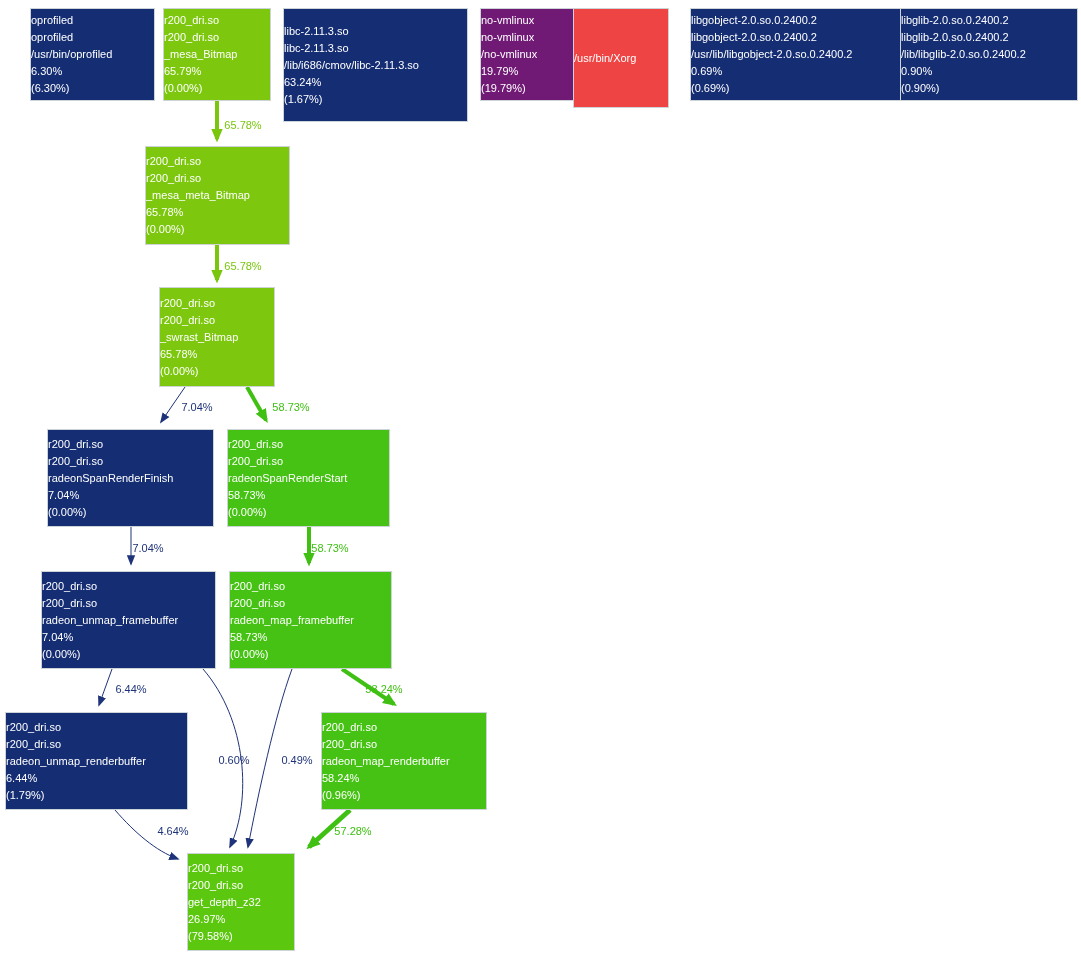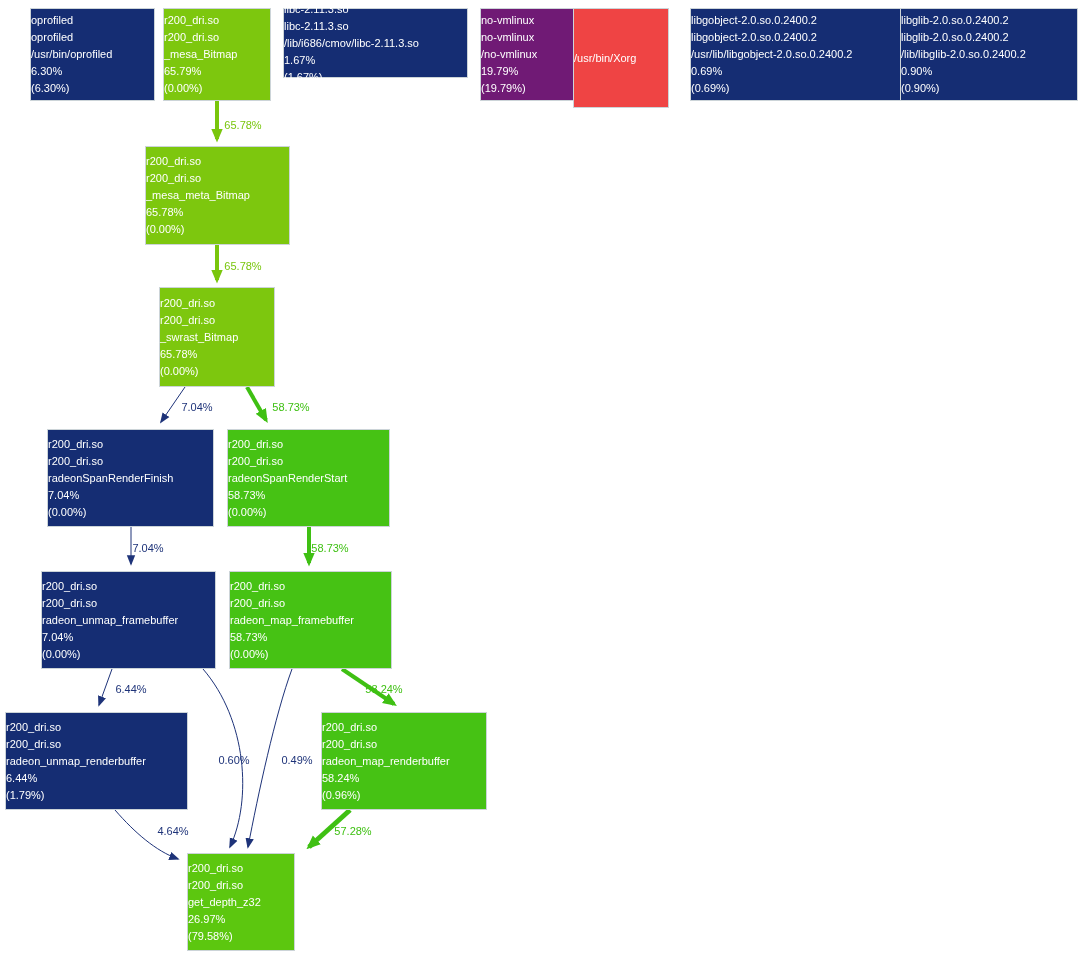--- a/index.html
+++ b/index.html
@@ -65,25 +65,25 @@
   </div>
 
   <div class="node" style="left: 163px; top: 8px; width: 108px; height: 93px; background-color: rgb(125, 199, 14); border-color: rgb(204, 212, 216);">
     <span>r200_dri.so</span>
     <span>r200_dri.so</span>
     <span>_mesa_Bitmap</span>
     <span>65.79%</span>
     <span>(0.00%)</span>
   </div>
 
-  <div class="node" style="left: 283px; top: 8px; width: 185px; height: 70px; background-color: rgb(21, 45, 115); border-color: rgb(204, 212, 216);">
+  <div class="node" style="left: 283px; top: 8px; width: 185px; height: 114px; background-color: rgb(21, 45, 115); border-color: rgb(204, 212, 216);">
     <span>libc-2.11.3.so</span>
     <span>libc-2.11.3.so</span>
     <span>/lib/i686/cmov/libc-2.11.3.so</span>
-    <span>1.67%</span>
+    <span>63.24%</span>
     <span>(1.67%)</span>
   </div>
 
   <div class="node" style="left: 480px; top: 8px; width: 100px; height: 93px; background-color: #701a75; border-color: rgb(204, 212, 216);">
     <span>no-vmlinux</span>
     <span>no-vmlinux</span>
     <span>/no-vmlinux</span>
     <span>19.79%</span>
     <span>(19.79%)</span>
   </div>

